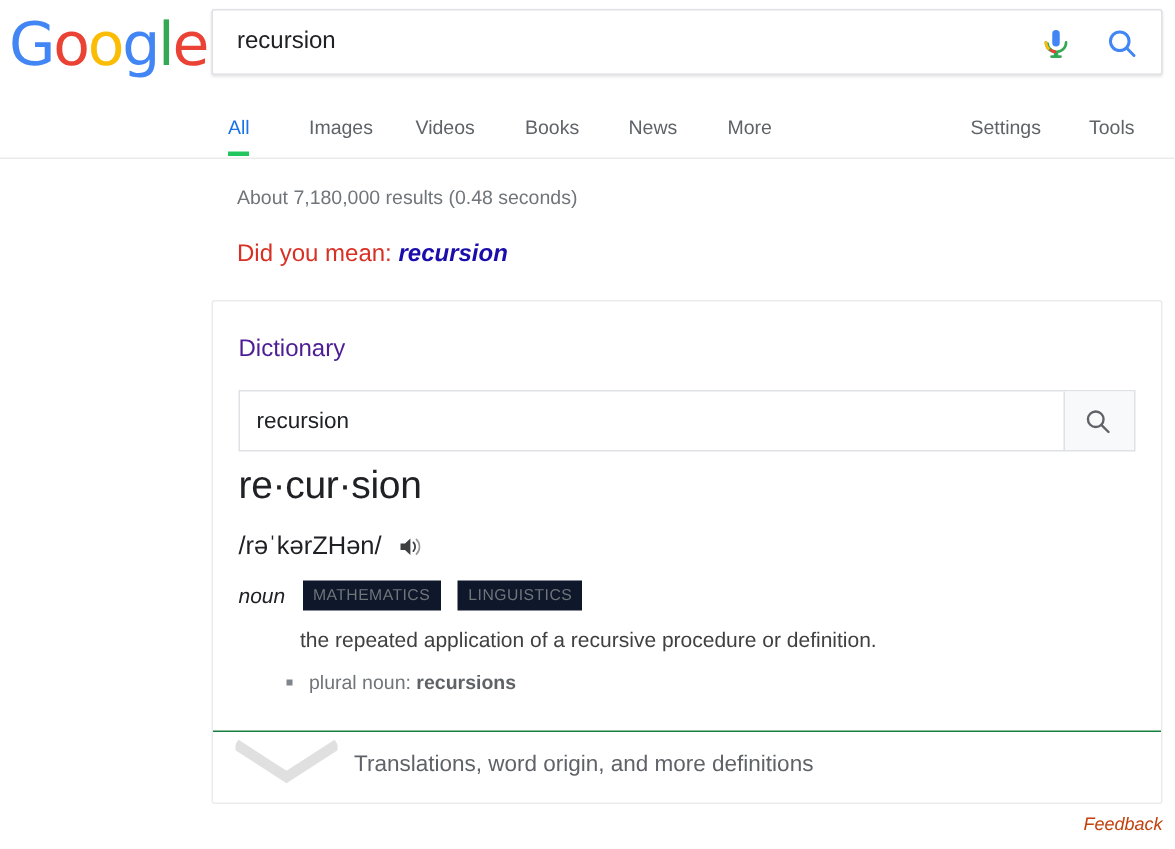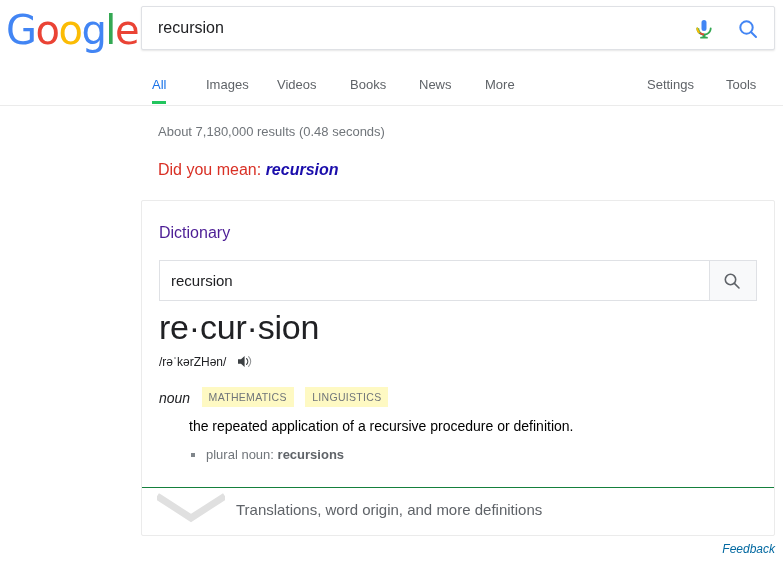--- a/index.html
+++ b/index.html
@@ -202,30 +202,30 @@
   #dict-search-btn svg {
     position: absolute;
     left: 12px;
     top: 10px;
   }
 
   #headword {
     position: absolute;
     left: 17px;
     top: 107px;
-    font-size: 34px;
+    font-size: 26px;
     color: #202124;
     letter-spacing: -0.2px;
     white-space: nowrap;
   }
   #phonetic-row {
     position: absolute;
     left: 17px;
     top: 153px;
-    font-size: 12px;
+    font-size: 17px;
     color: #202124;
     white-space: nowrap;
     text-align: center;
   }
   #speaker-icon {
     display: inline-block;
     vertical-align: -3px;
     margin-left: 7px;
     cursor: pointer;
   }
@@ -236,39 +236,40 @@
     top: 186px;
     white-space: nowrap;
   }
   #pos-label {
     font-size: 14px;
     font-style: italic;
     color: #202124;
   }
   .chip {
     display: inline-block;
-    background: #fef9c3;
+    background: #0f172a;
     color: #70757a;
     font-size: 10.5px;
     letter-spacing: 0.3px;
     padding: 4px 7px 4px 7px;
     margin-left: 7px;
     vertical-align: 2px;
   }
 
   #sense-block {
     position: absolute;
     left: 47px;
     top: 216px;
     width: 560px;
   }
   #sense-text {
     font-size: 14px;
-    color: #000000;
+    color: #404040;
     line-height: 19px;
+    margin-left: 11px;
   }
   #subsense {
     position: relative;
     margin-top: 7px;
     padding-left: 17px;
     font-size: 14px;
     color: #202124;
     line-height: 18px;
   }
   #subsense-bullet {
@@ -310,21 +311,21 @@
     font-size: 15px;
     color: #5f6368;
   }
 
   #feedback {
     position: absolute;
     right: 8px;
     top: 542px;
     font-size: 12px;
     font-style: italic;
-    color: #0369a1;
+    color: #c2410c;
     cursor: pointer;
   }
 </style>
 </head>
 <body>
 
 <div id="header">
 
   <div id="google-logo">
     <span style="color:#4285f4">G</span><span style="color:#ea4335">o</span><span style="color:#fbbc05">o</span><span style="color:#4285f4">g</span><span style="color:#34a853">l</span><span style="color:#ea4335">e</span>

